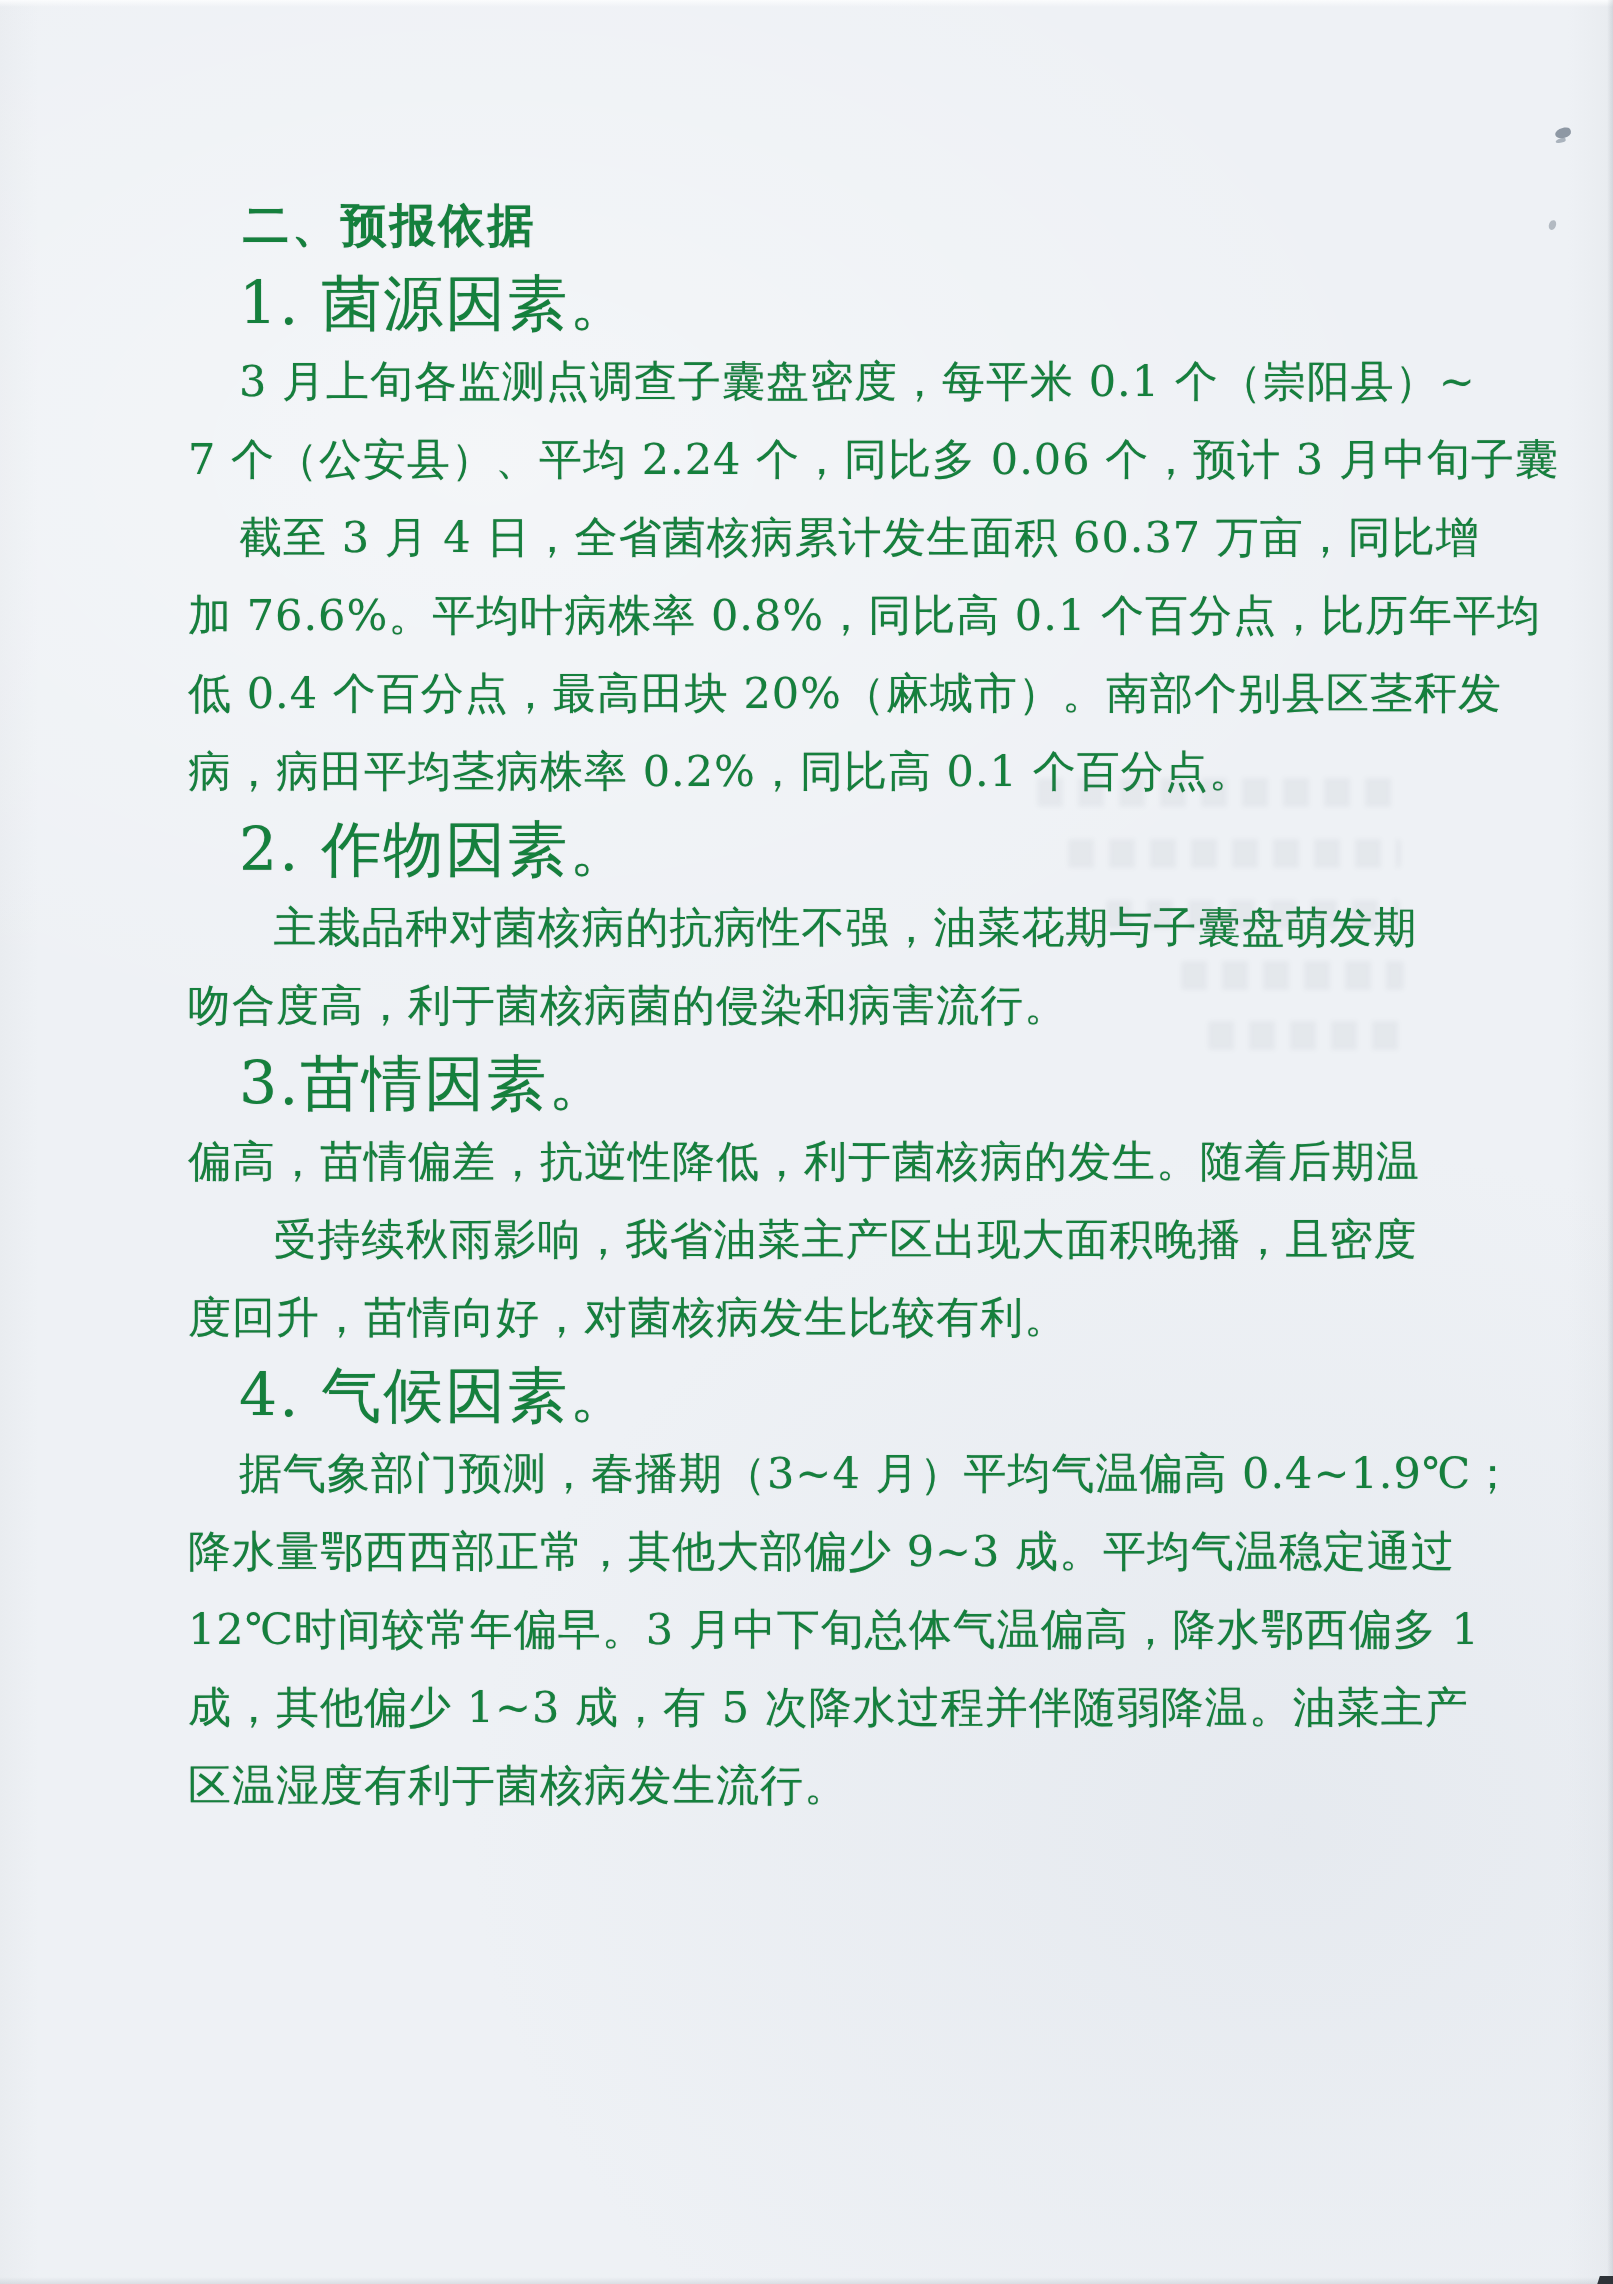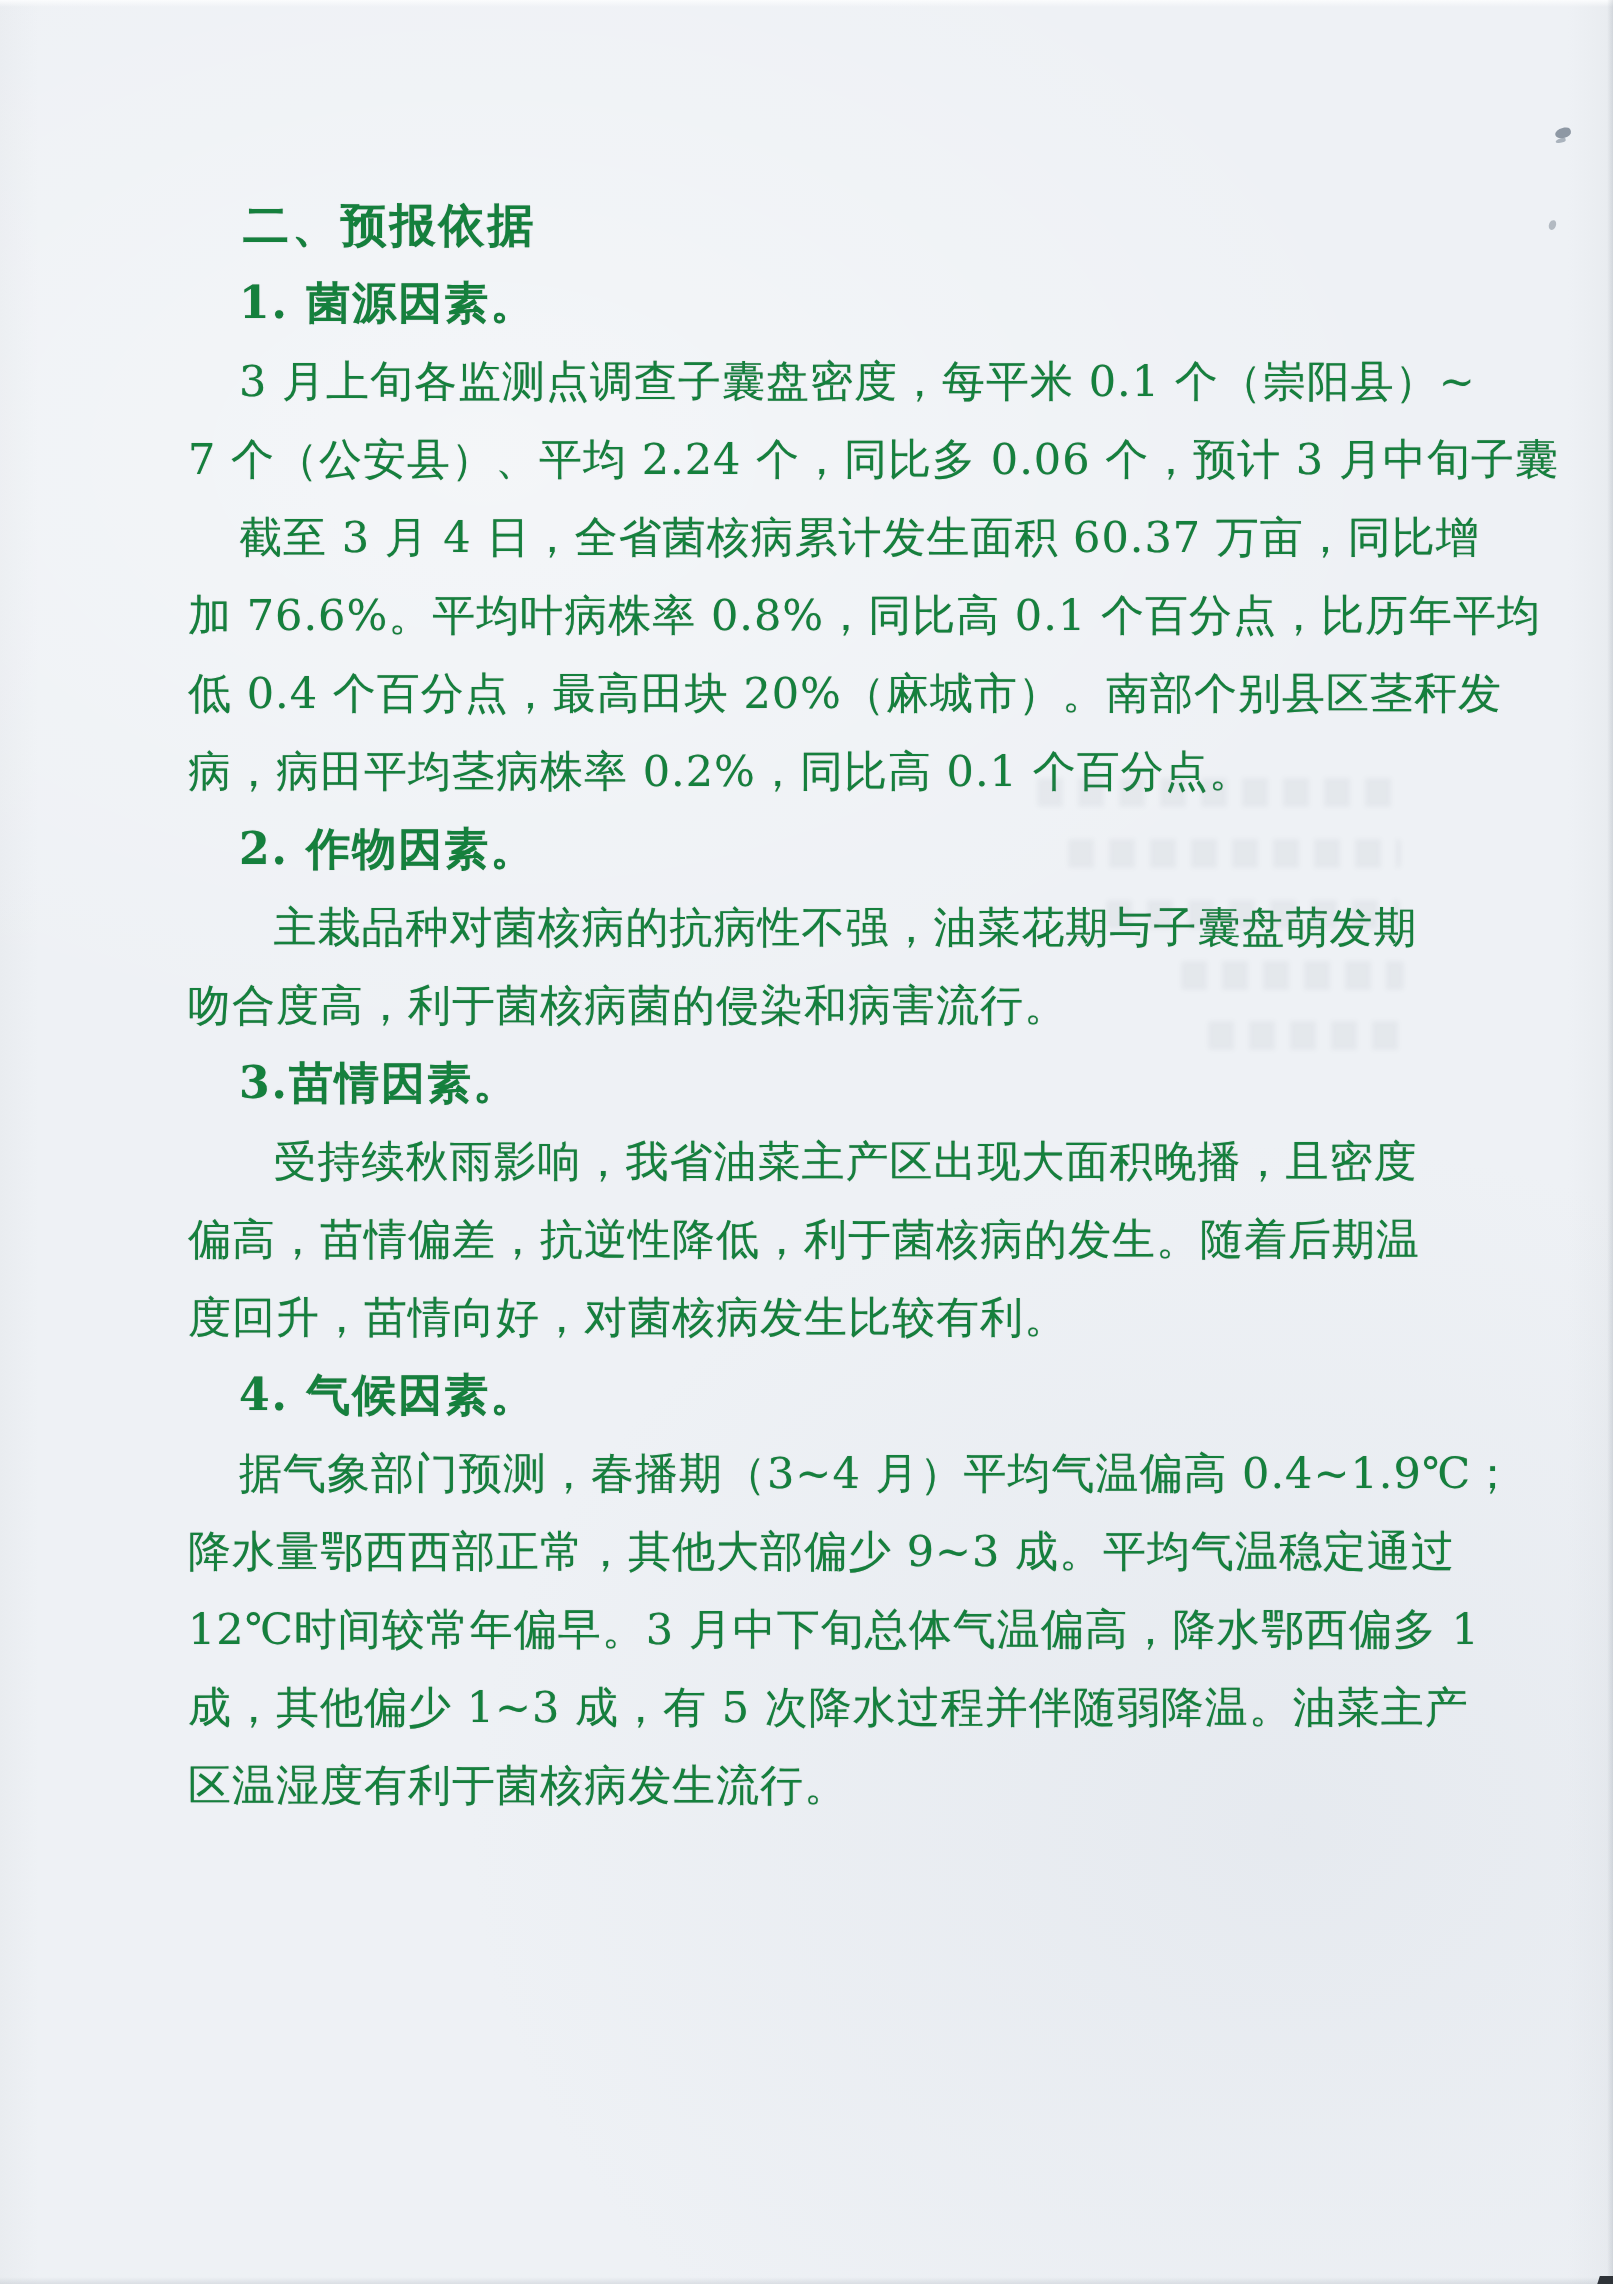--- a/index.html
+++ b/index.html
@@ -24,21 +24,21 @@
   .right-edge{position:absolute;right:0;top:0;width:5.9px;height:100%;
     background:linear-gradient(to left, rgba(110,120,132,.18), rgba(110,120,132,0));}
 
   .page-text{position:absolute;left:188px;top:186px;width:1264px;color:#15803d;}
   .line{
     height:78px;line-height:78px;white-space:nowrap;
     font-size:43px;letter-spacing:1px;
     text-shadow:0 0 1px rgba(40,40,40,.35);
   }
   .indent{padding-left:51px;text-align:center;}
-  .h2{font-weight:bold;font-size:44px;padding-left:51px;letter-spacing:2px;}
+  .h2{font-weight:normal;font-size:60px;padding-left:51px;letter-spacing:2px;}
   .sec-title{
     font-weight:bold;font-size:46px;padding-left:55px;letter-spacing:2.9px;
     font-family:"DejaVu Sans","Liberation Sans",sans-serif;
   }
 
   
   .ghost{
     position:absolute;height:29px;
     background:repeating-linear-gradient(90deg, rgba(100,110,125,.55) 0 25.5px, transparent 25.5px 41px);
     filter:blur(2.9px);opacity:.13;border-radius:3.9px;
@@ -72,22 +72,22 @@
   <div class="line indent">3 月上旬各监测点调查子囊盘密度，每平米 0.1 个（崇阳县）~</div>
   <div class="line">7 个（公安县）、平均 2.24 个，同比多 0.06 个，预计 3 月中旬子囊</div>
   <div class="line indent">截至 3 月 4 日，全省菌核病累计发生面积 60.37 万亩，同比增</div>
   <div class="line">加 76.6%。平均叶病株率 0.8%，同比高 0.1 个百分点，比历年平均</div>
   <div class="line">低 0.4 个百分点，最高田块 20%（麻城市）。南部个别县区茎秆发</div>
   <div class="line">病，病田平均茎病株率 0.2%，同比高 0.1 个百分点。</div>
   <div class="line h2">2. 作物因素。</div>
   <div class="line indent">主栽品种对菌核病的抗病性不强，油菜花期与子囊盘萌发期</div>
   <div class="line">吻合度高，利于菌核病菌的侵染和病害流行。</div>
   <div class="line h2">3.苗情因素。</div>
+  <div class="line">偏高，苗情偏差，抗逆性降低，利于菌核病的发生。随着后期温</div>
   <div class="line indent">受持续秋雨影响，我省油菜主产区出现大面积晚播，且密度</div>
-  <div class="line">偏高，苗情偏差，抗逆性降低，利于菌核病的发生。随着后期温</div>
   <div class="line">度回升，苗情向好，对菌核病发生比较有利。</div>
   <div class="line h2">4. 气候因素。</div>
   <div class="line indent">据气象部门预测，春播期（3~4 月）平均气温偏高 0.4~1.9℃；</div>
   <div class="line">降水量鄂西西部正常，其他大部偏少 9~3 成。平均气温稳定通过</div>
   <div class="line">12℃时间较常年偏早。3 月中下旬总体气温偏高，降水鄂西偏多 1</div>
   <div class="line">成，其他偏少 1~3 成，有 5 次降水过程并伴随弱降温。油菜主产</div>
   <div class="line">区温湿度有利于菌核病发生流行。</div>
 </div>
 
 <div class="ghost g1"></div>

